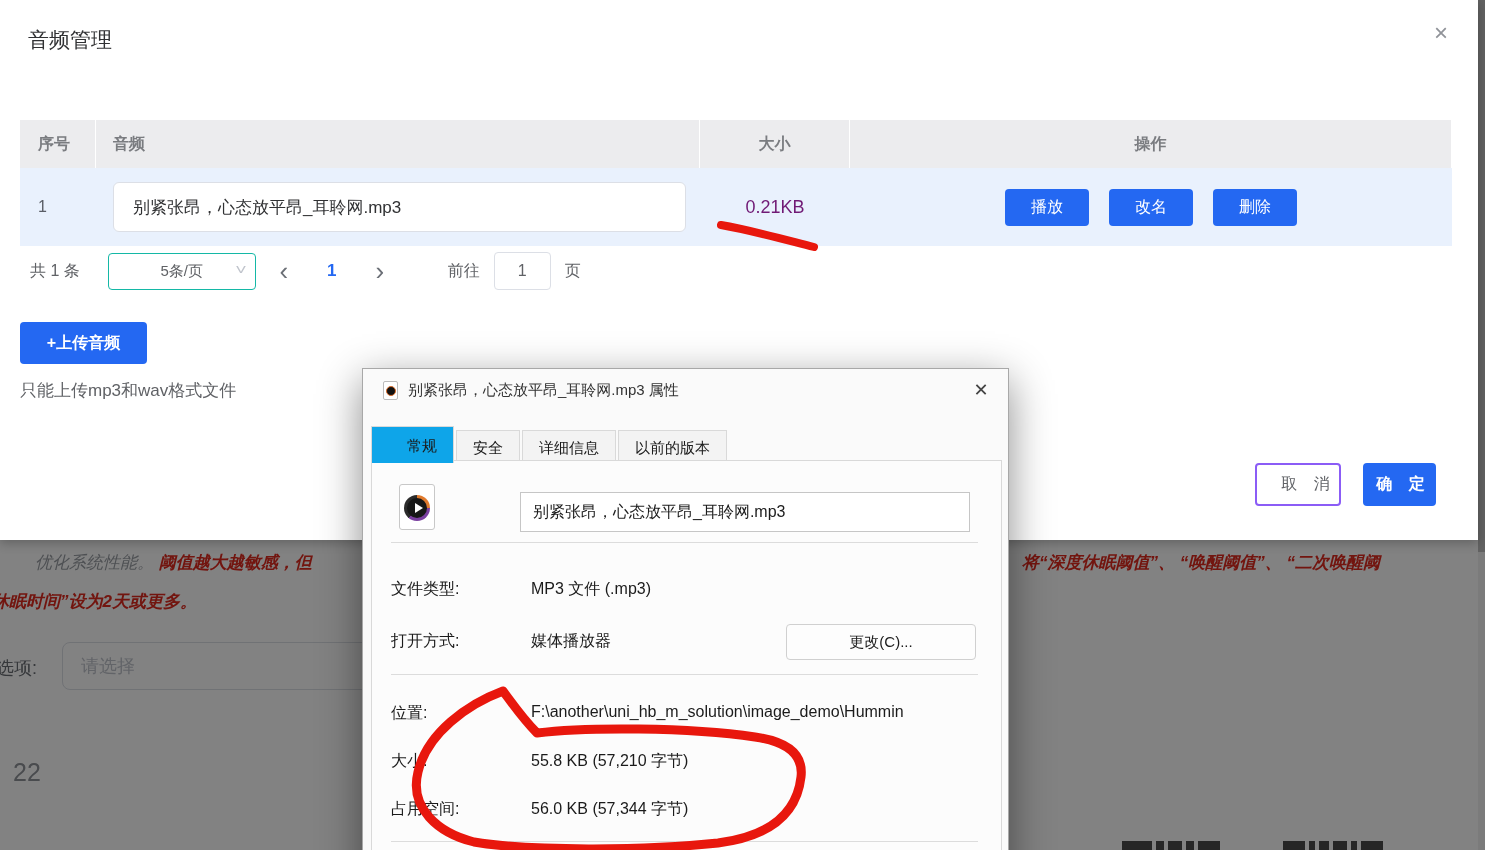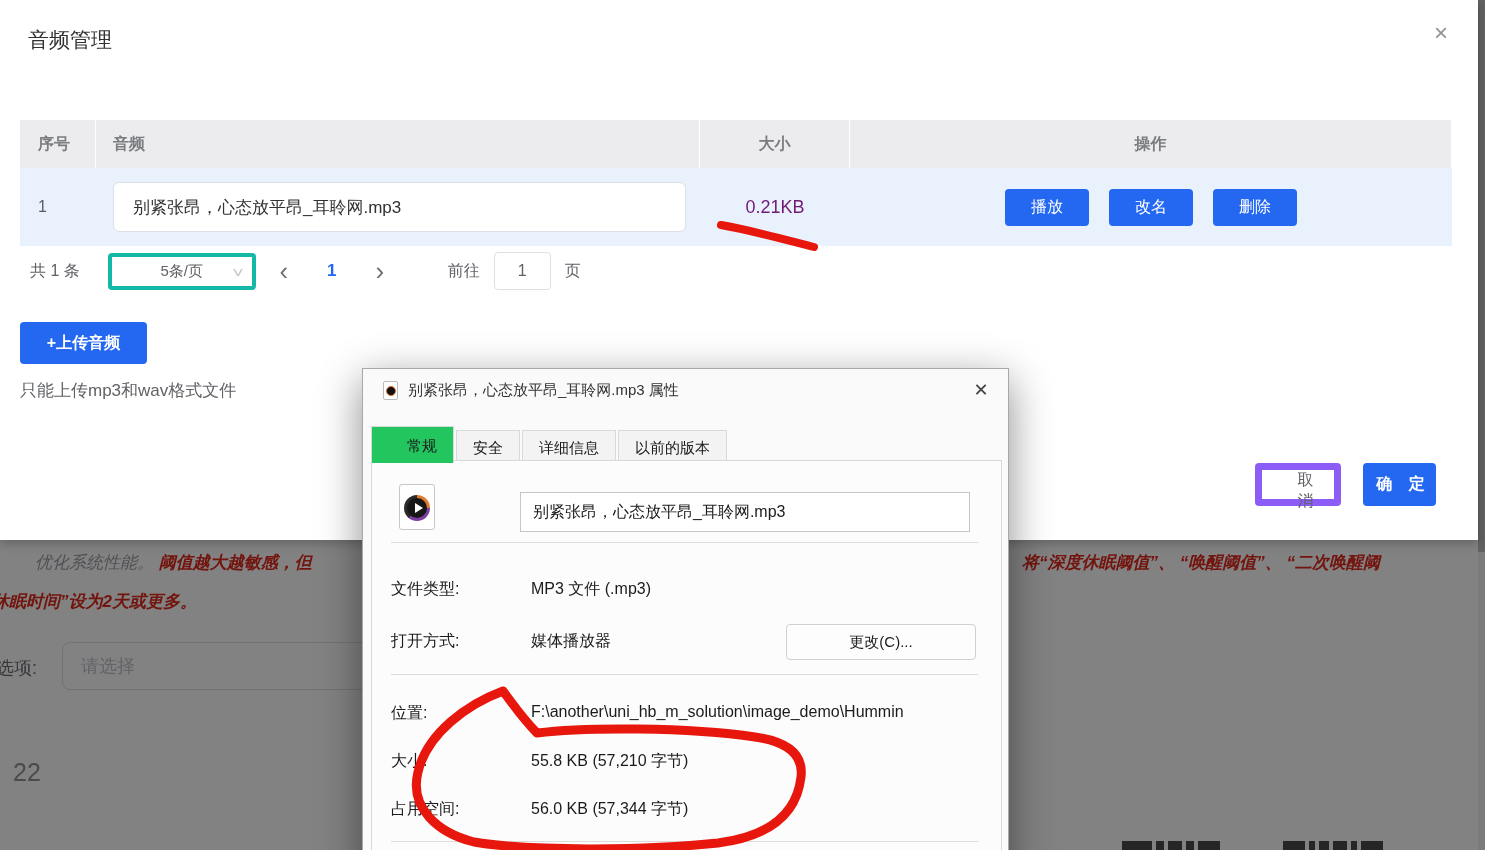--- a/index.html
+++ b/index.html
@@ -57,55 +57,55 @@
   .op-btns { display:flex; justify-content:center; gap:20px; }
   .btn-blue {
     background:#2468f2; color:#fff; border:none; border-radius:4px;
     font-size:16px; cursor:pointer; font-family:inherit;
   }
   .op-btn { width:84px; height:37px; }
 
   .pagination { position:absolute; left:30px; top:252px; display:flex; align-items:center; font-size:15px; color:#606266; }
   .pg-total { margin-right:28px; font-size:16px; }
   .pg-select {
-    position:relative; width:148px; height:37px; border:4px solid #14b8a6; border-radius:4px;
+    position:relative; width:148px; height:37px; border:1px solid #14b8a6; border-radius:4px;
     display:flex; align-items:center; justify-content:center; font-size:15px; color:#606266; cursor:pointer; background:#fff;
   }
   .pg-select .chev { position:absolute; right:10px; top:8px; color:#c0c4cc; font-size:14px; transform:scaleX(1.4); }
   .pg-arrow { width:56px; text-align:center; font-size:26px; color:#6b6f76; line-height:37px; cursor:pointer; font-weight:300; }
   .pg-current { width:40px; text-align:center; font-size:17px; font-weight:700; color:#2468f2; }
   .pg-goto-label { margin:0 14px 0 40px; font-size:16px; }
   .pg-goto-input { width:57px; height:38px; border:1px solid #dcdfe6; border-radius:4px; text-align:center;
     font-size:16px; color:#606266; outline:none; }
   .pg-unit { margin-left:14px; font-size:16px; }
 
   .upload-btn { position:absolute; left:20px; top:322px; width:127px; height:42px; font-weight:600; }
   .upload-hint { position:absolute; left:20px; top:379px; font-size:17px; color:#606266; }
 
   .modal-footer-btn { position:absolute; height:43px; border-radius:4px; font-size:16px; cursor:pointer; font-family:inherit; }
-  .btn-cancel { left:1255px; top:463px; width:86px; background:#fff; border:7px solid #8b5cf6; color:#606266; letter-spacing:6px; padding-left:21px; }
+  .btn-cancel { left:1255px; top:463px; width:86px; background:#fff; border:2px solid #8b5cf6; color:#606266; letter-spacing:6px; padding-left:21px; }
   .btn-confirm { left:1363px; top:463px; width:73px; border:none; letter-spacing:6px; padding-left:8px; font-weight:600; }
 
   
   #props-dialog {
     position:absolute; left:362px; top:368px; width:647px; height:600px;
     background:#fafafa; border:1px solid #a8a8a8; z-index:30;
     box-shadow:0 12px 40px rgba(0,0,0,0.45); font-size:15px; color:#1b1b1b;
   }
   .pd-titlebar { position:absolute; left:0; top:0; width:100%; height:42px; display:flex; align-items:center; padding-left:20px; }
   .pd-title { font-size:15px; color:#333; margin-left:10px; }
   .pd-close { position:absolute; right:14px; top:8px; width:26px; height:26px; text-align:center; line-height:26px;
     font-size:18px; color:#444; font-weight:300; cursor:pointer; }
   .mini-file-icon { width:15px; height:19px; background:#fff; border:1px solid #bbb; position:relative; border-radius:2px; }
   .mini-file-icon .dot { position:absolute; left:2px; top:4px; width:10px; height:10px; border-radius:50%;
     background:#111; border:1.5px solid #d86a28; }
   .pd-tabs { position:absolute; left:8px; top:57px; display:flex; align-items:flex-end; }
   .pd-tab { height:33px; padding:0 16px; line-height:33px; font-size:15px; color:#1b1b1b;
     border:1px solid #d9d9d9; border-bottom:none; background:#f3f3f3; margin-right:2px; cursor:pointer; }
-  .pd-tab.active { height:37px; line-height:37px; background:#22c55e; position:relative; z-index:2;padding-left:35px; }
+  .pd-tab.active { height:37px; line-height:37px; background:#0ea5e9; position:relative; z-index:2;padding-left:35px; }
   .pd-panel { position:absolute; left:8px; top:91px; width:631px; height:560px; background:#fcfcfc; border:1px solid #d9d9d9; }
   .pd-fileicon { position:absolute; left:28px; top:22px; width:36px; height:46px; background:#fff;
     border:1px solid #c8c8c8; border-radius:3px; }
   .pd-fileicon .ring { position:absolute; left:4px; top:10px; width:26px; height:26px; border-radius:50%;
     background:conic-gradient(#e07a2d 0 90deg, #7a3fa0 90deg 220deg, #2b2b2b 220deg 360deg); }
   .pd-fileicon .core { position:absolute; left:7px; top:13px; width:20px; height:20px; border-radius:50%; background:#171717; }
   .pd-fileicon .tri { position:absolute; left:15px; top:18px; width:0; height:0;
     border-left:8px solid #fff; border-top:5px solid transparent; border-bottom:5px solid transparent; }
   .pd-name-input { position:absolute; left:157px; top:123px; width:450px; height:40px; background:#fff;
     border:1px solid #c6c6c6; font-size:16px; color:#1b1b1b; padding:0 12px; outline:none; font-family:inherit; }

